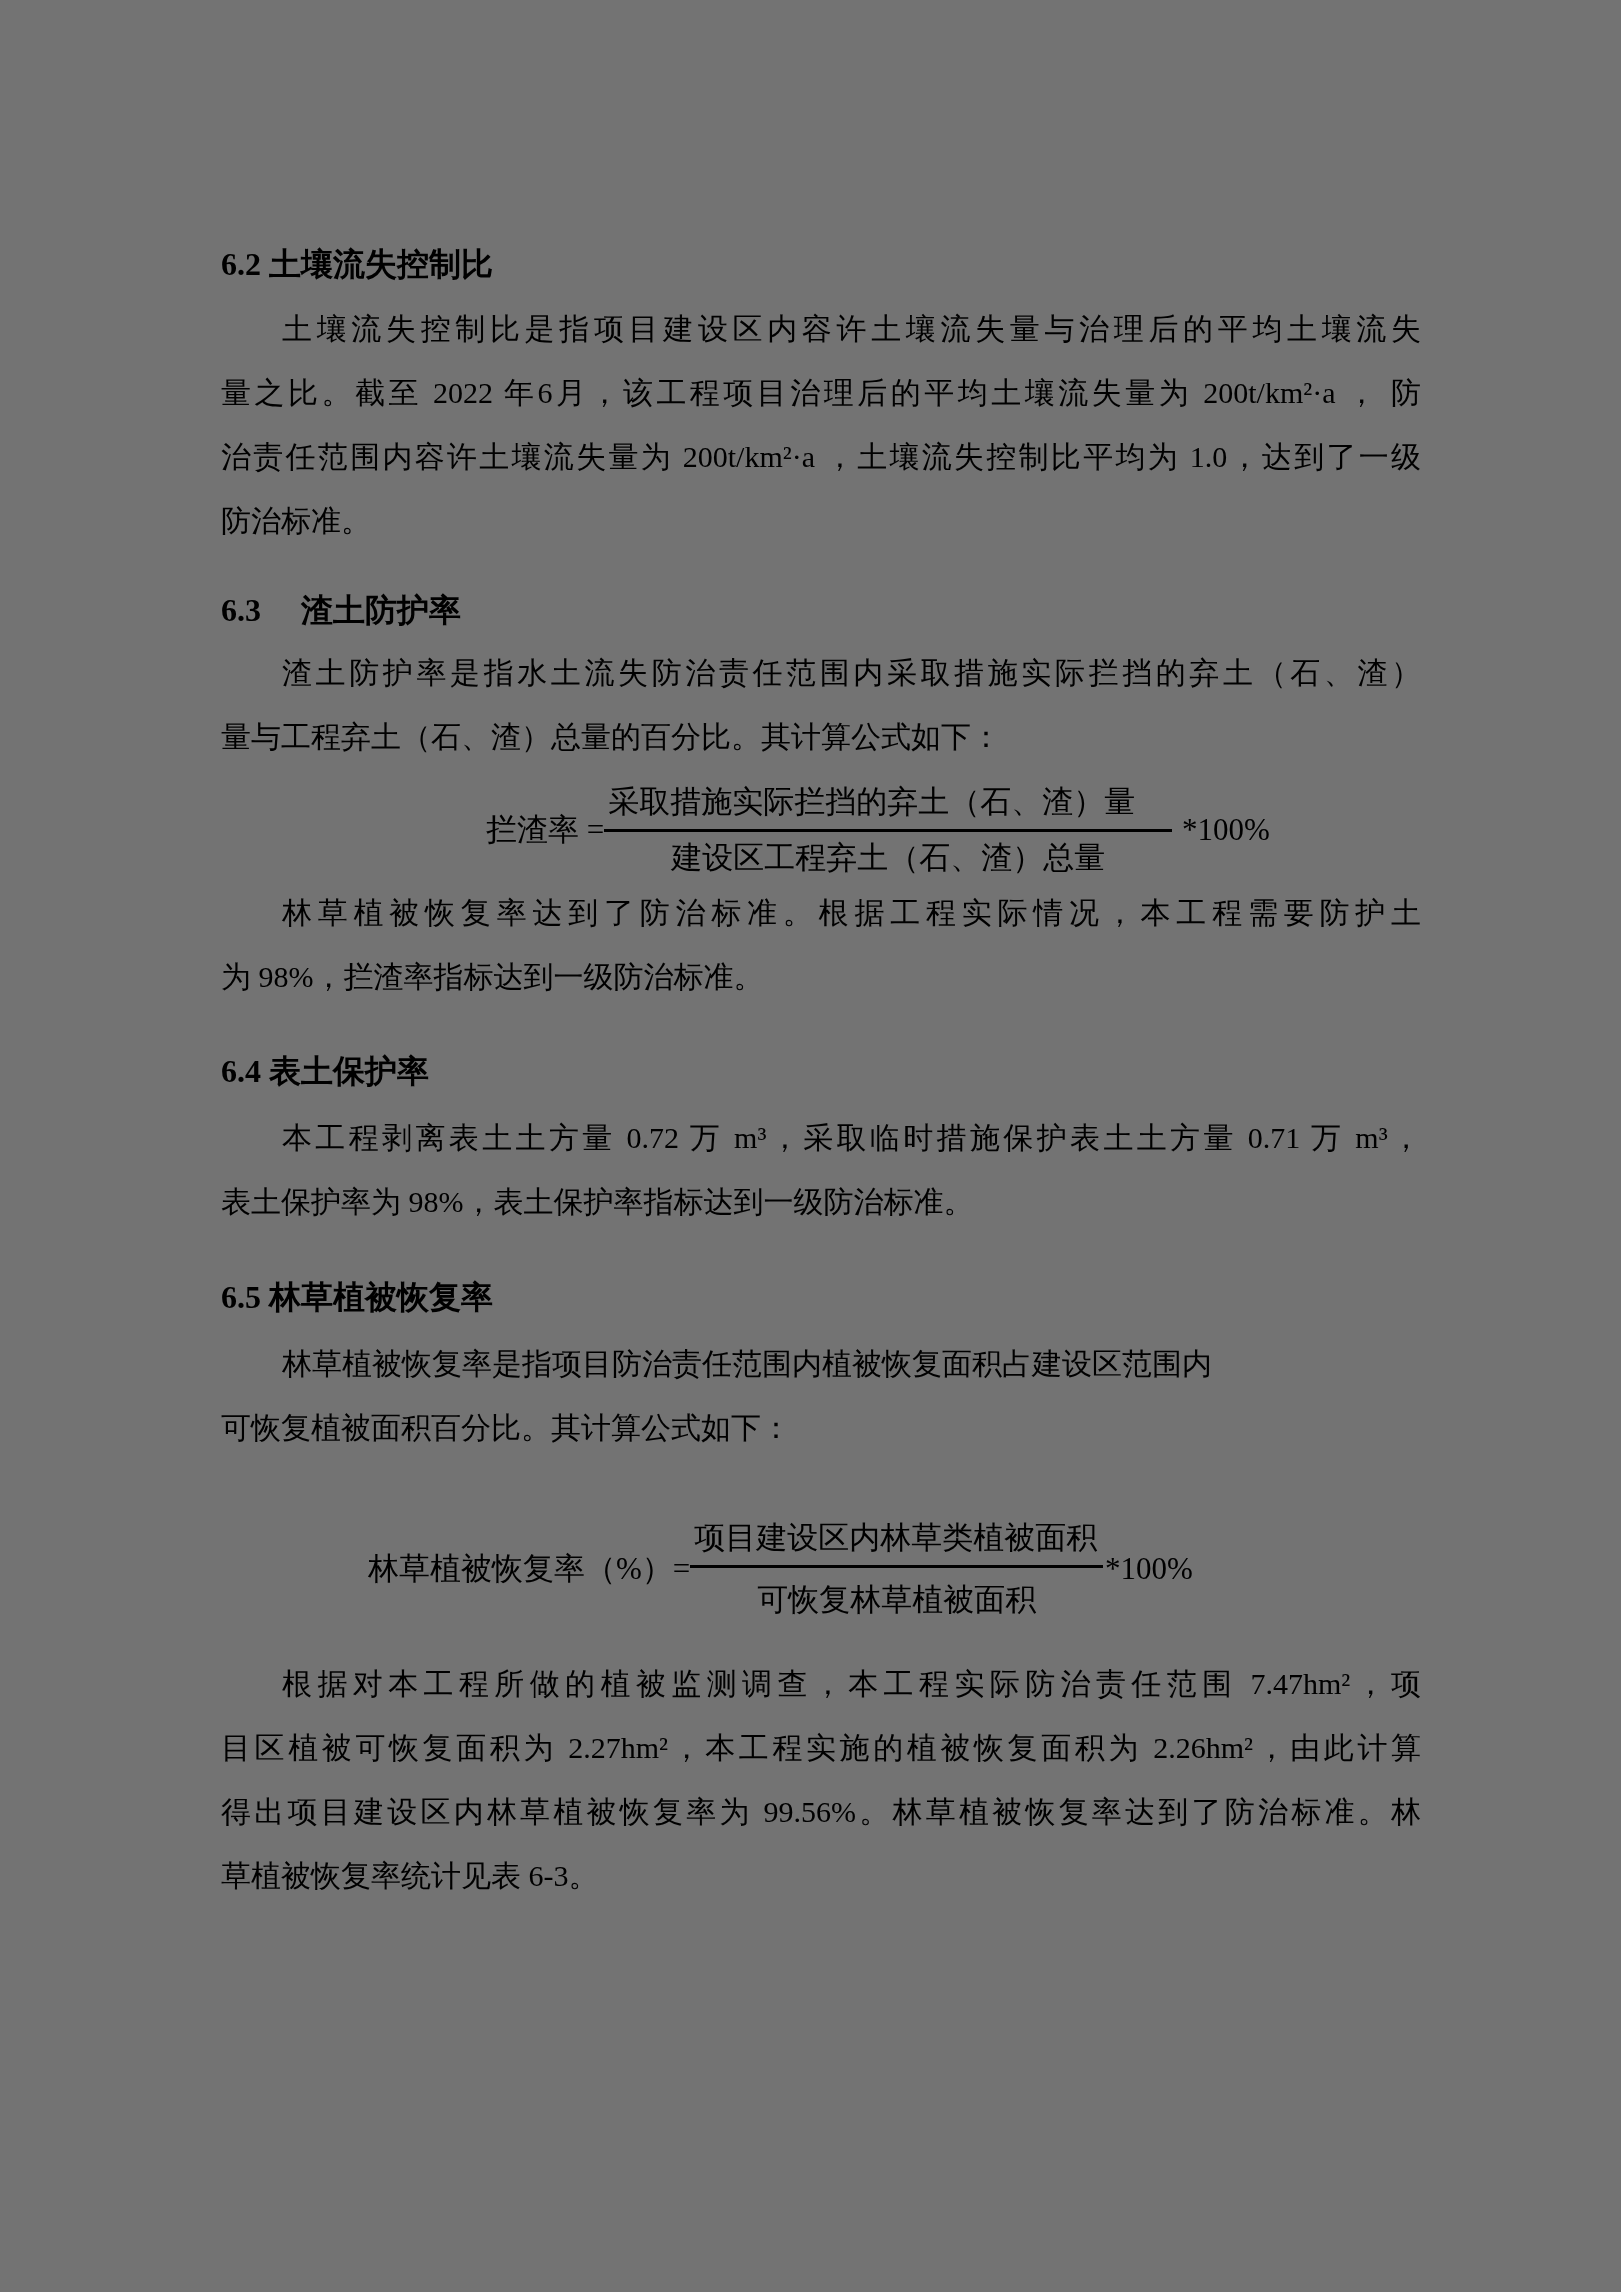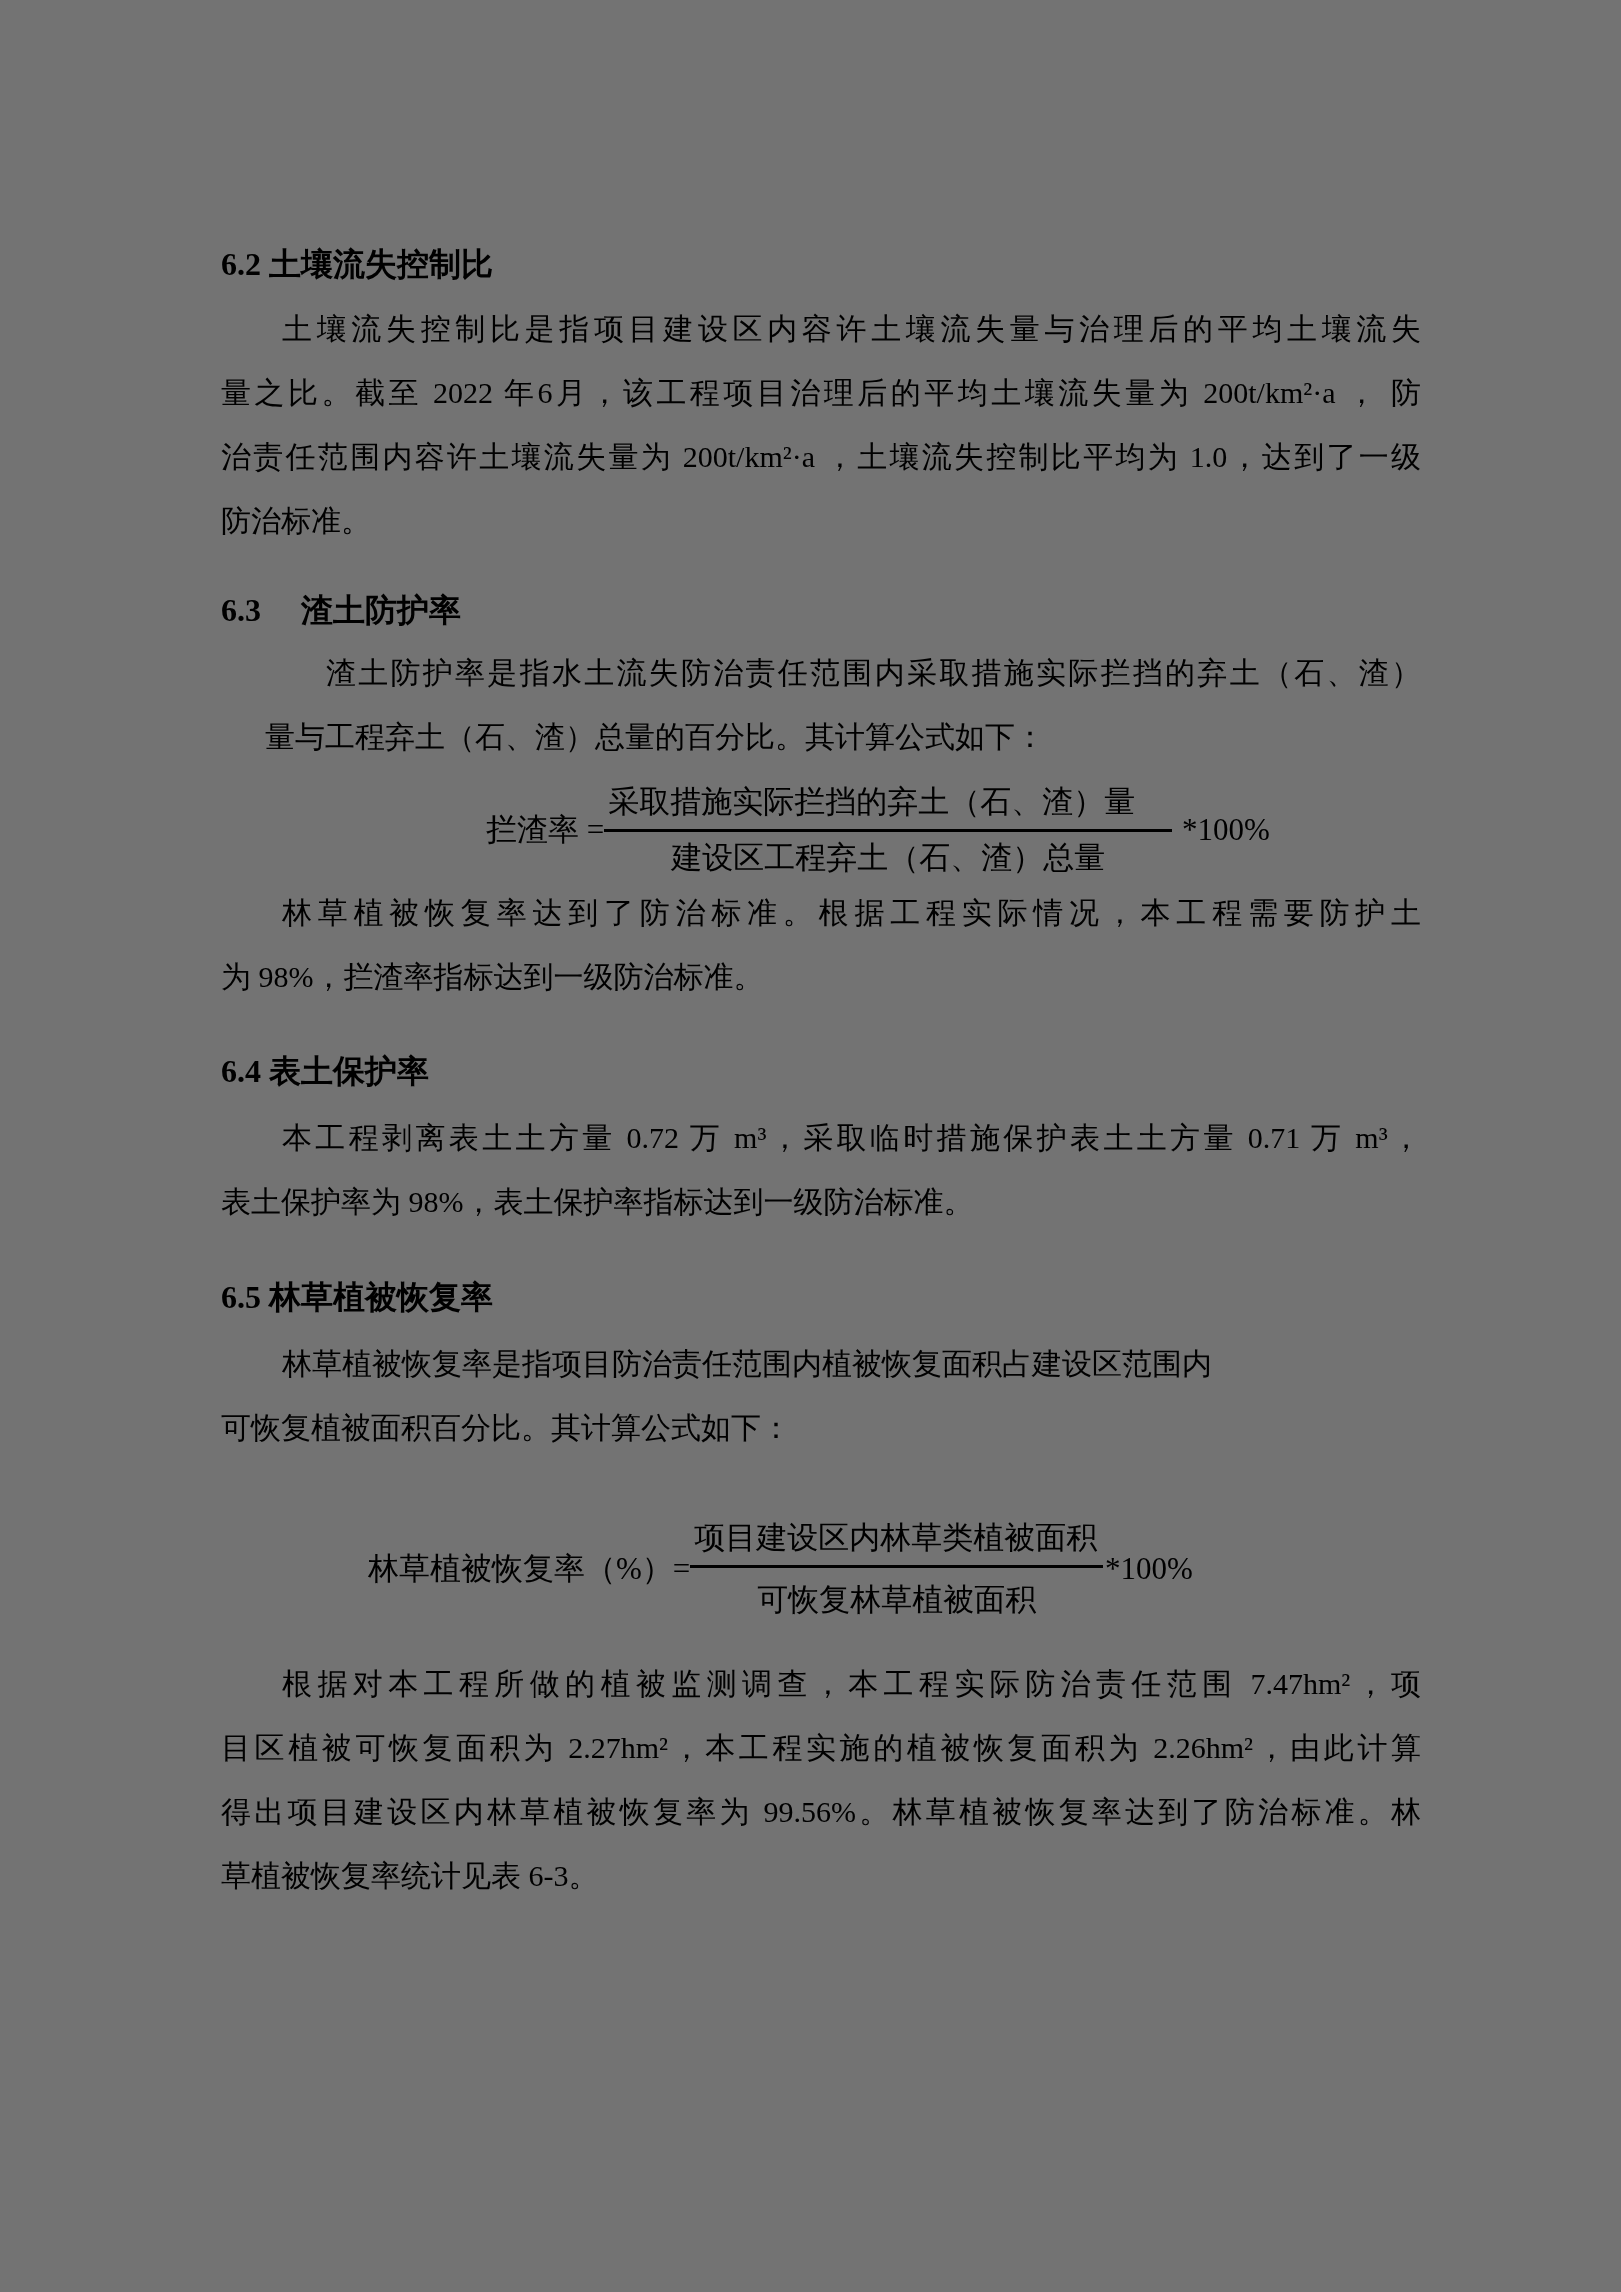--- a/index.html
+++ b/index.html
@@ -31,21 +31,21 @@
     height:64px;
     text-align:justify;
     overflow:visible;
   }
   .j { text-align-last:justify; }
   .l { text-align-last:left; }
   .ind { text-indent:61px; }
   .para { margin:0; }
   #p62  { margin-top:7.8px; }
   #h63  { margin-top:33px; }
-  #p63i { margin-top:5.9px;margin-left:44px; }
+  #p63i { margin-top:5.9px; }
   #p63a { margin-top:0; }
   #h64  { margin-top:38px; }
   #p64  { margin-top:9.8px; }
   #h65  { margin-top:39px; }
   #p65i { margin-top:9.8px; }
   #p65a { margin-top:29px; }
 
   .formula {
     display:flex;
     font-size:31px;

